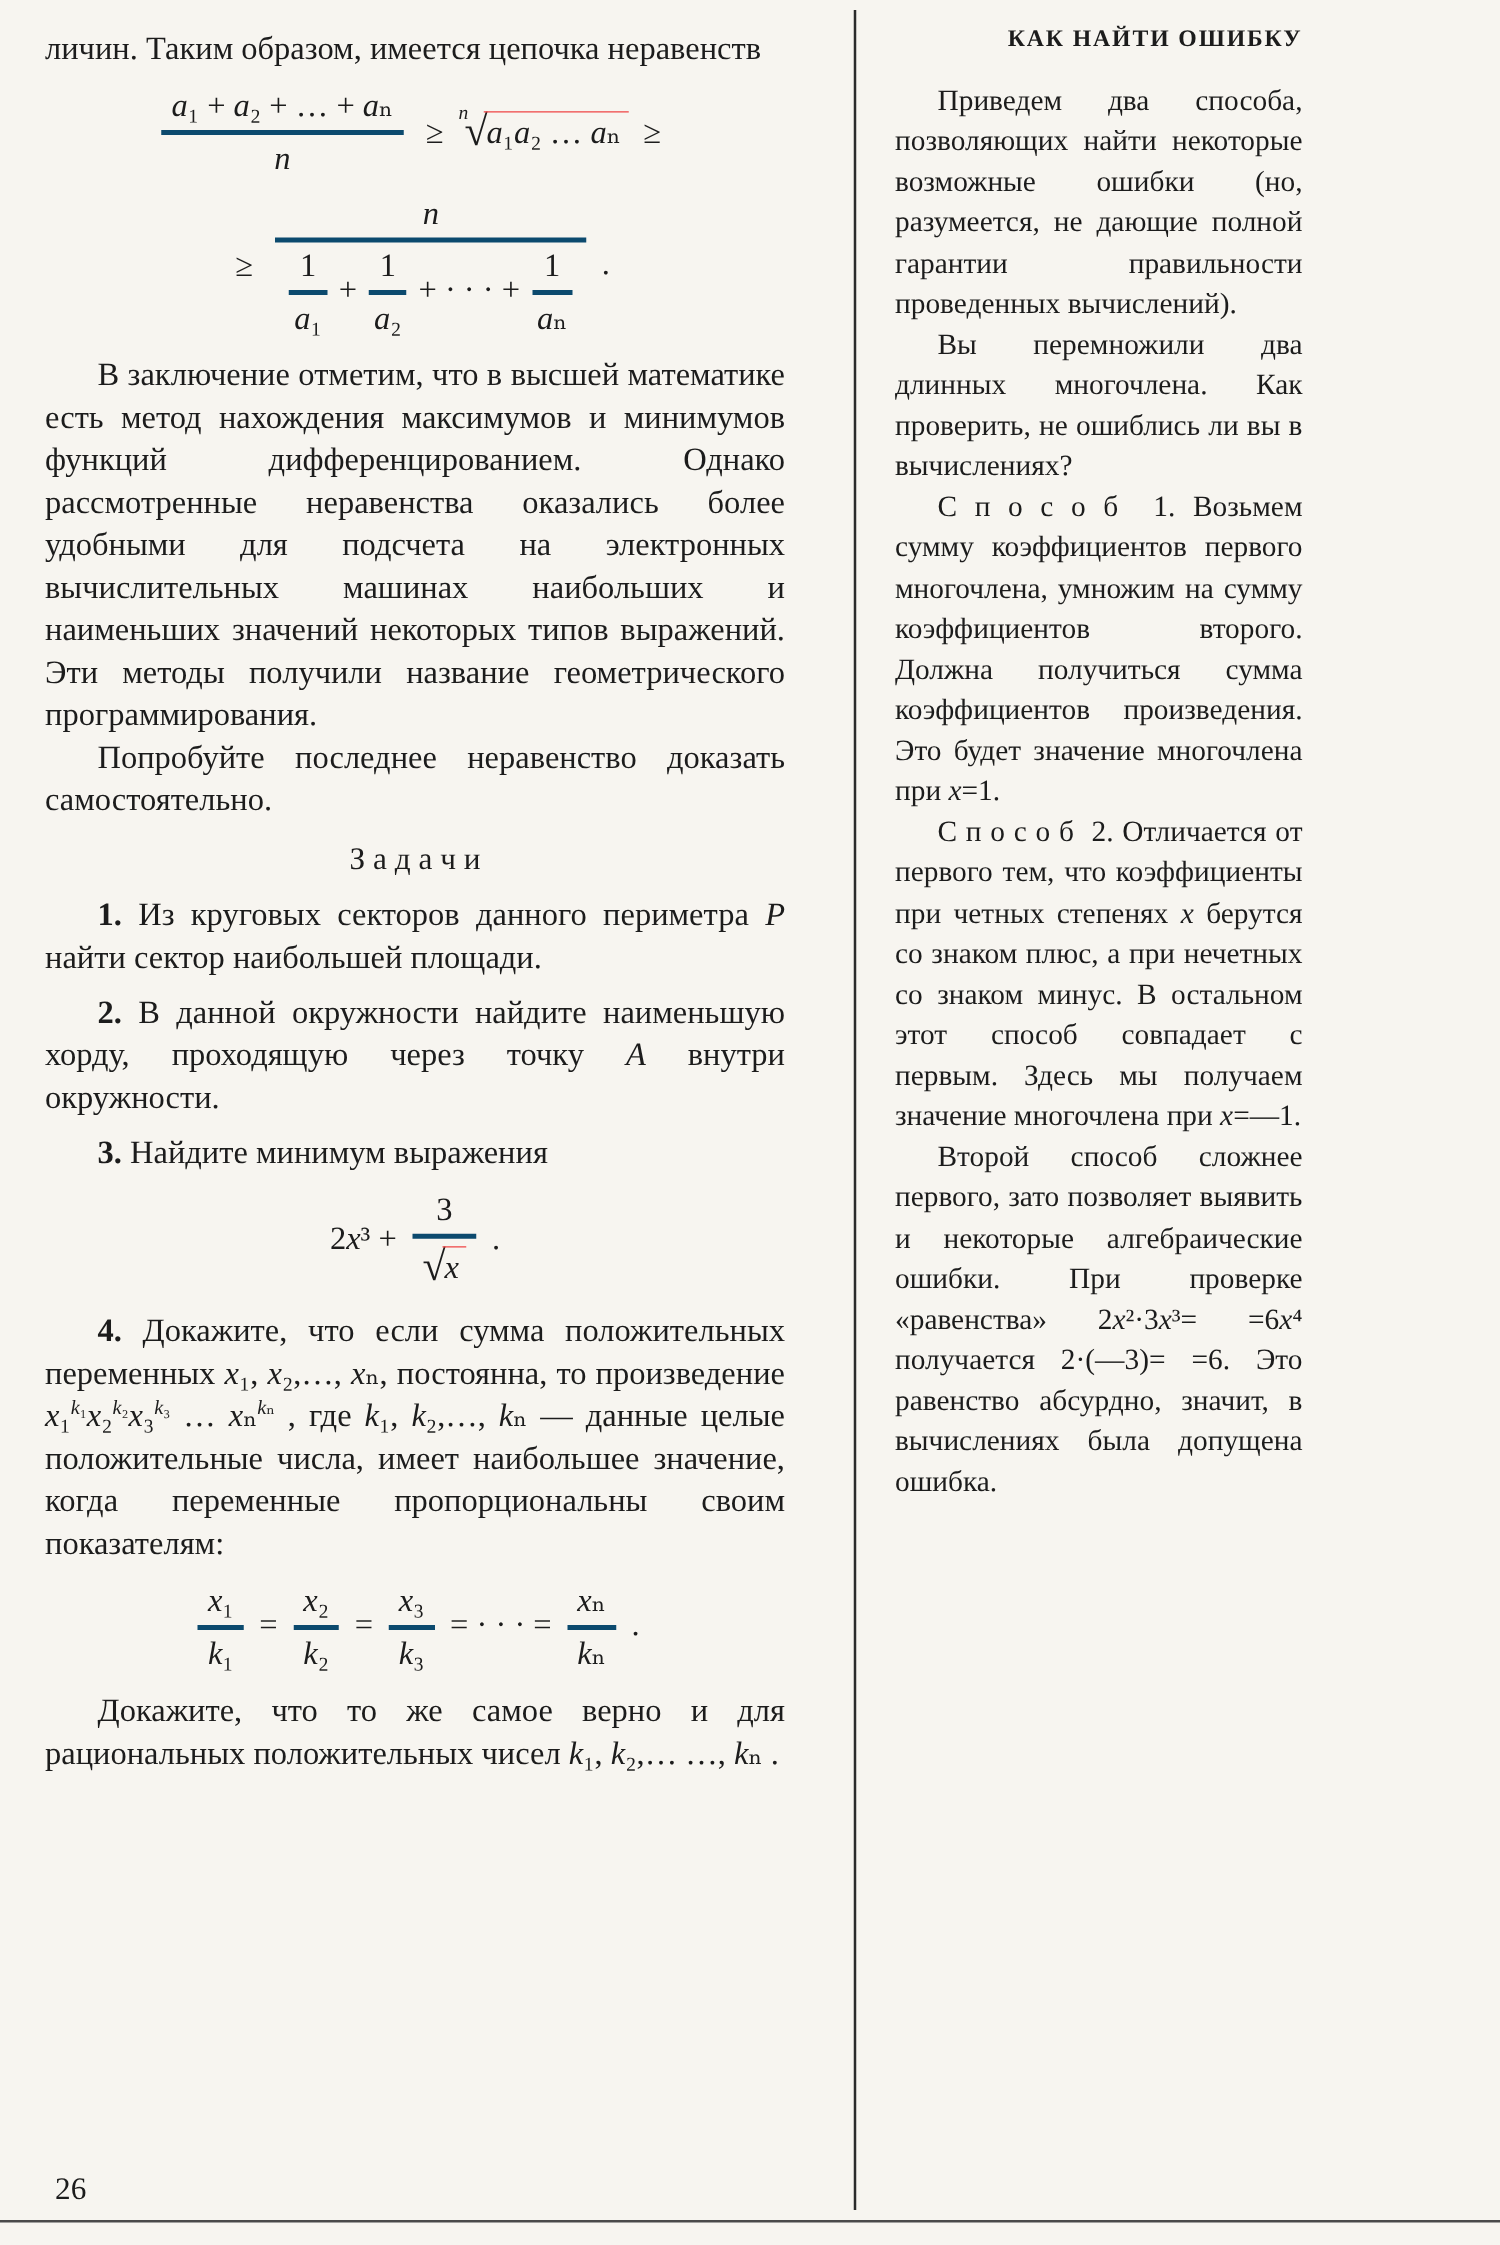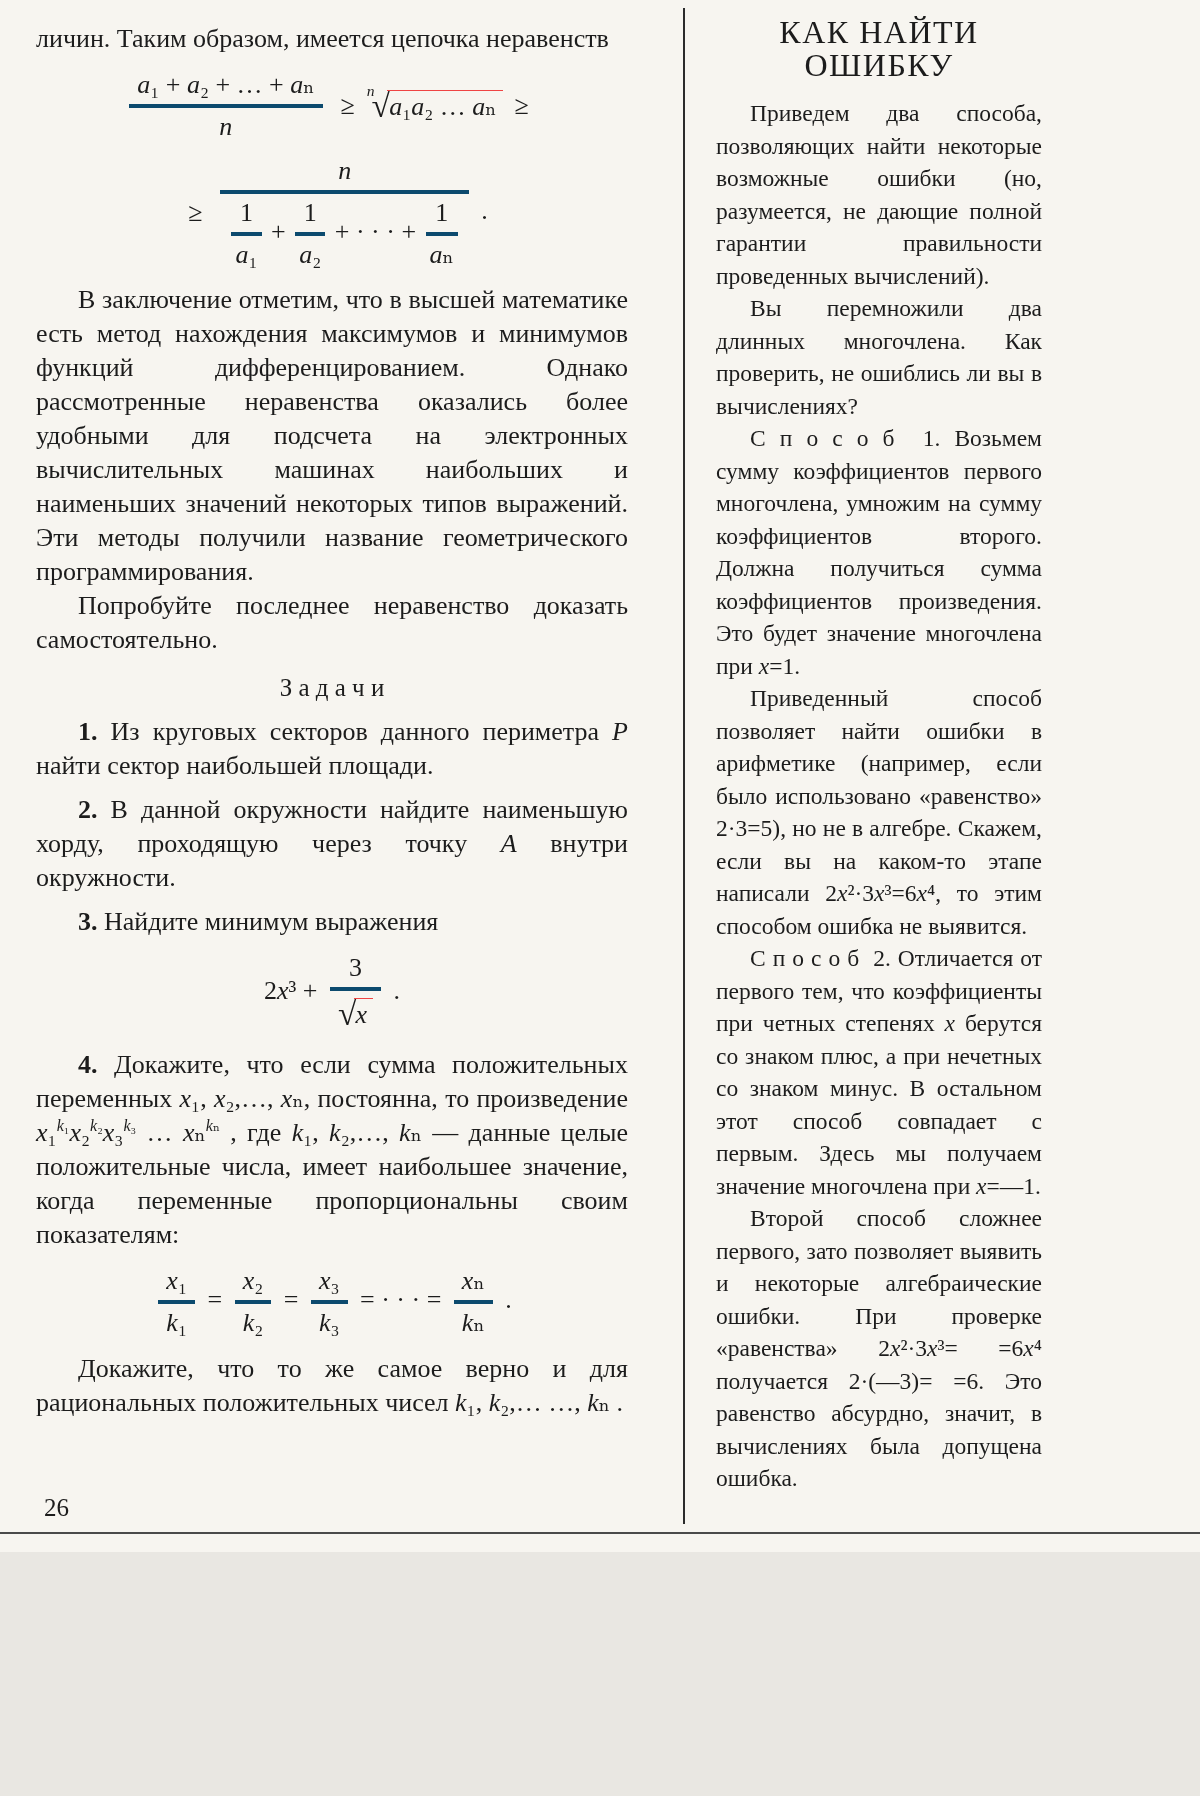--- a/index.html
+++ b/index.html
@@ -4,21 +4,21 @@
 <style>
   html,body{margin:0;padding:0;}
   body{
     width:1200px;height:1796px;
     background:#e9e7e2;
     font-family:"Liberation Serif","DejaVu Serif",serif;
     color:#1c1c1c;
   }
   .page{
     position:relative;
-    width:1200px;height:1552px;
+    width:1200px;height:1796px;
     background:#f7f5f0;
     overflow:hidden;
   }
   .col-divider{
     position:absolute;
     left:683px;top:8px;bottom:28px;
     width:2px;background:#2b2b2b;
   }
   .bottom-rule{
     position:absolute;
@@ -34,23 +34,23 @@
   .right-col{
     position:absolute;
     left:716px;top:16px;width:326px;
     font-size:23.5px;line-height:32.5px;
     text-align:justify;
   }
   p{margin:0;text-indent:42px;}
   p.noindent{text-indent:0;}
   .right-col p{text-indent:34px;}
   .right-heading{
-    font-weight:normal;
-    text-align:center;
-    font-size:32px;
+    font-weight:bold;
+    text-align:right;
+    font-size:19px;
     letter-spacing:1.5px;
     margin:0 0 16px 0;
   }
   .tasks-heading{
     text-align:center;
     font-size:25px;
     margin:14px 0 10px 0;
   }
   .task{margin-top:10px;}
   
@@ -103,21 +103,20 @@
     <div class="formula"><span class="frac"><span class="ftop"><i>x</i>₁</span><span class="fbot"><i>k</i>₁</span></span> = <span class="frac"><span class="ftop"><i>x</i>₂</span><span class="fbot"><i>k</i>₂</span></span> = <span class="frac"><span class="ftop"><i>x</i>₃</span><span class="fbot"><i>k</i>₃</span></span> = · · · = <span class="frac"><span class="ftop"><i>x</i>ₙ</span><span class="fbot"><i>k</i>ₙ</span></span> .</div>
     <p>Докажите, что то же самое верно и для рациональных положительных чисел <i>k</i>₁, <i>k</i>₂,… …, <i>k</i>ₙ .</p>
   </div>
 
   <div class="right-col">
     <div class="right-heading">КАК НАЙТИ ОШИБКУ</div>
 
     <p>Приведем два способа, позволяющих найти некоторые возможные ошибки (но, разумеется, не дающие полной гарантии правильности проведенных вычислений).</p>
     <p>Вы перемножили два длинных многочлена. Как проверить, не ошиблись ли вы в вычислениях?</p>
     <p>С п о с о б&nbsp;&nbsp;1. Возьмем сумму коэффициентов первого многочлена, умножим на сумму коэффициентов второго. Должна получиться сумма коэффициентов произведения. Это будет значение многочлена при <i>x</i>=1.</p>
-    <p>Приведенный способ позволяет найти ошибки в арифметике (например, если было использовано «равенство» 2·3=5), но не в алгебре. Скажем, если вы на каком-то этапе написали 2<i>x</i>²·3<i>x</i>³=6<i>x</i>⁴, то этим способом ошибка не выявится.</p>
     <p>С п о с о б&nbsp;&nbsp;2. Отличается от первого тем, что коэффициенты при четных степенях <i>x</i> берутся со знаком плюс, а при нечетных со знаком минус. В остальном этот способ совпадает с первым. Здесь мы получаем значение многочлена при <i>x</i>=—1.</p>
     <p>Второй способ сложнее первого, зато позволяет выявить и некоторые алгебраические ошибки. При проверке «равенства» 2<i>x</i>²·3<i>x</i>³= =6<i>x</i>⁴ получается 2·(—3)= =6. Это равенство абсурдно, значит, в вычислениях была допущена ошибка.</p>
   </div>
 
   <div class="page-number">26</div>
 
   <div class="bottom-rule"></div>
 </div>
 
 </body></html>

